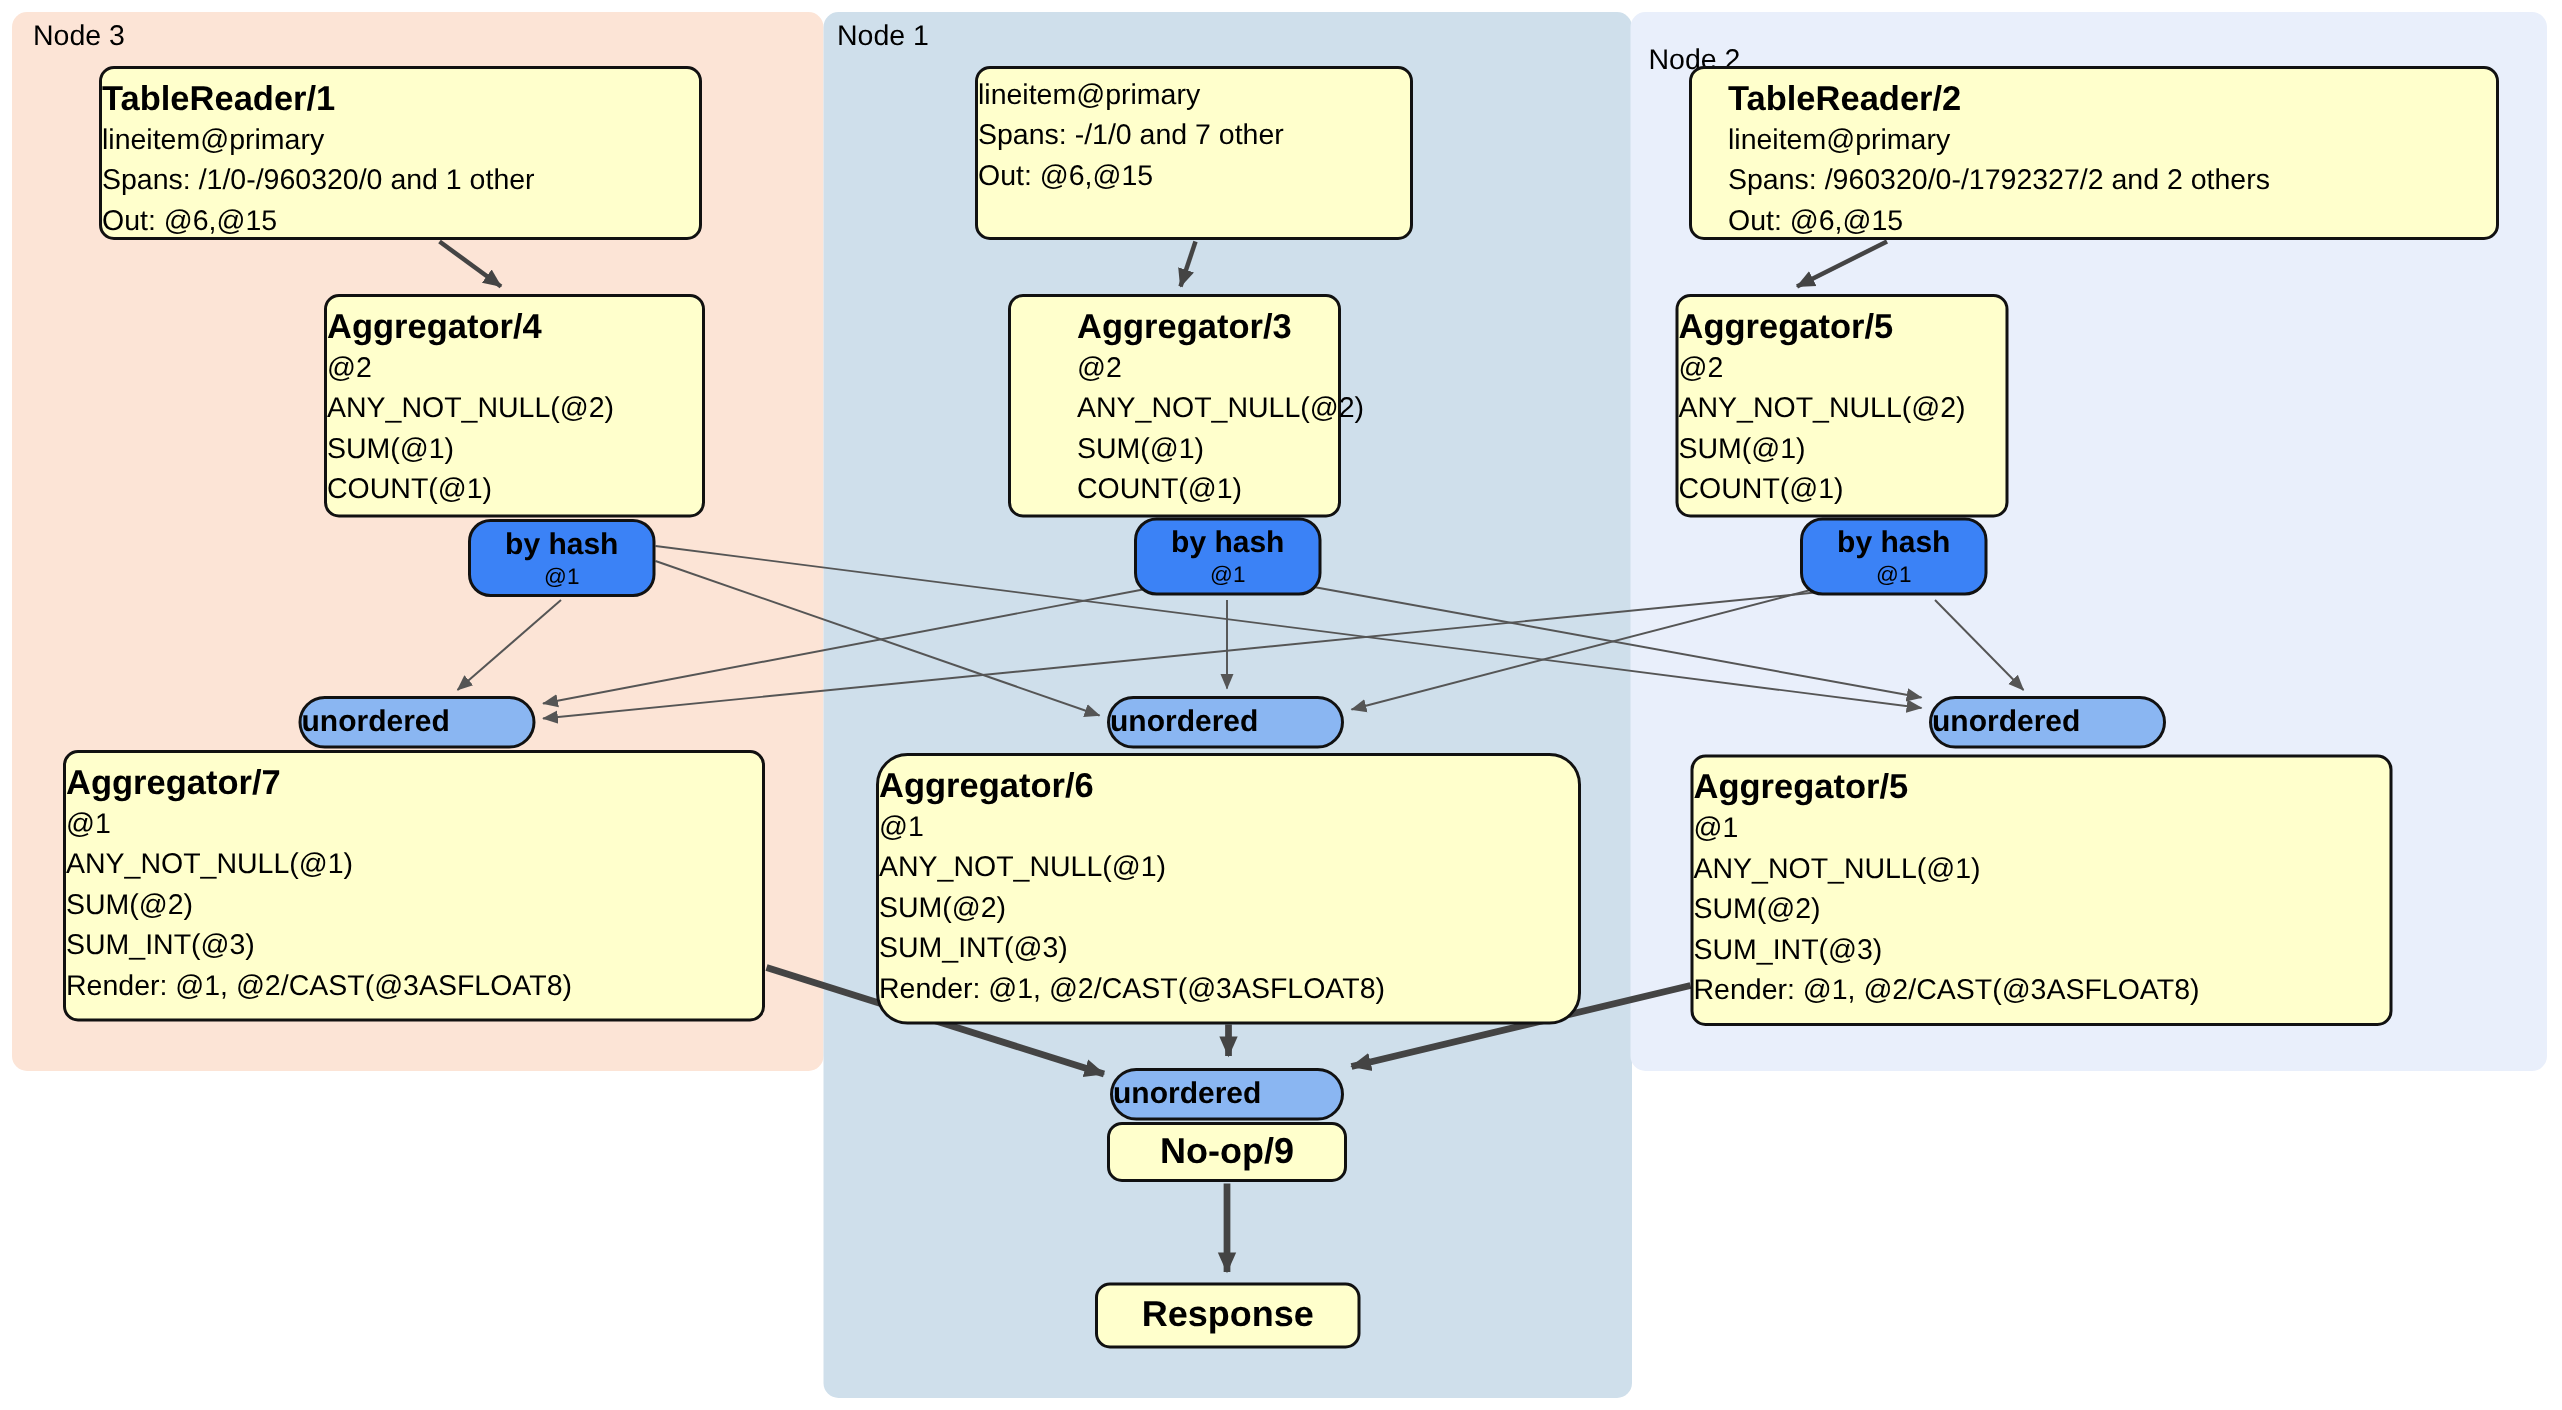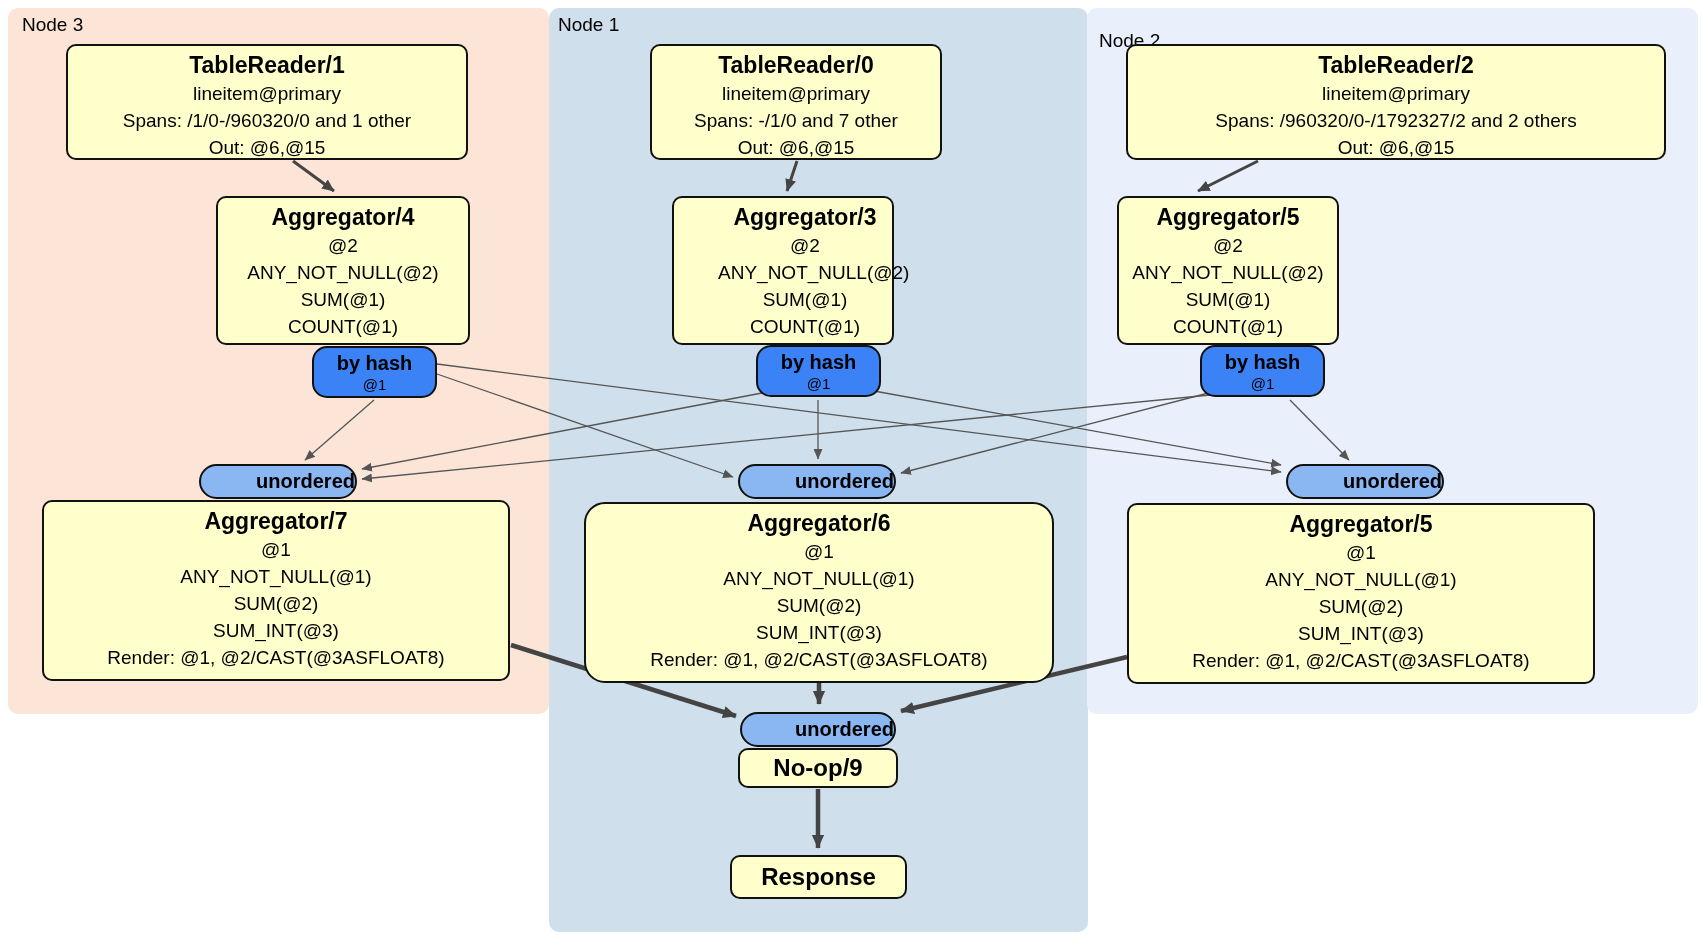--- a/index.html
+++ b/index.html
@@ -2,29 +2,29 @@
 <html><head>
 <meta charset="utf-8">
 <style>
   html,body{margin:0;padding:0;background:#ffffff;}
   .canvas{position:relative;width:1708px;height:940px;background:#ffffff;
           font-family:Liberation Sans, sans-serif;color:#000;overflow:hidden;}
   .region{position:absolute;border-radius:10px;z-index:0;}
   .region-label{position:absolute;font-size:19px;line-height:22px;color:#000;white-space:nowrap;}
   .edges{position:absolute;left:0;top:0;z-index:1;}
   .proc{position:absolute;background:#ffffcc;border:2px solid #111;border-radius:10px;
-        text-align:center;box-sizing:border-box;padding-top:4px;z-index:2;}
+        box-sizing:border-box;padding-top:4px;z-index:2;}
   .ptitle{font-weight:bold;font-size:23px;line-height:30px;white-space:nowrap;}
   .pline{font-size:19px;line-height:27px;white-space:nowrap;}
   .router{position:absolute;background:#3b82f6;border:2px solid #111;border-radius:15px;
           text-align:center;box-sizing:border-box;z-index:2;}
   .router-label{font-weight:bold;font-size:20px;line-height:26px;margin-top:2px;}
   .router-detail{font-size:15px;line-height:17px;}
   .sync{position:absolute;background:#8ab6f2;border:2px solid #111;border-radius:18px;
-        text-align:right;box-sizing:border-box;font-weight:bold;font-size:20px;line-height:31px;z-index:2;}
+        text-align:left;box-sizing:border-box;font-weight:bold;font-size:20px;line-height:31px;z-index:2;}
   .single{display:flex;align-items:center;justify-content:center;padding:0;}
   .single .ptitle{font-size:24px;}
 </style>
 </head>
 <body>
 
 <div class="canvas">
 
   <div class="region" style="left:8px;top:8px;width:541px;height:706px;background:#fce4d6;"></div>
   <div class="region" style="left:549px;top:8px;width:539px;height:924px;background:#cfdfeb;"></div>
@@ -89,21 +89,20 @@
   <div class="proc" style="left:42px;top:500px;width:468px;height:181px;">
     <div class="ptitle">Aggregator/7</div>
     <div class="pline">@1</div>
     <div class="pline">ANY_NOT_NULL(@1)</div>
     <div class="pline">SUM(@2)</div>
     <div class="pline">SUM_INT(@3)</div>
     <div class="pline">Render: @1, @2/CAST(@3ASFLOAT8)</div>
   </div>
 
   <div class="proc" style="left:650px;top:44px;width:292px;height:116px;">
-    <div class="ptitle">TableReader/0</div>
     <div class="pline">lineitem@primary</div>
     <div class="pline">Spans: -/1/0 and 7 other</div>
     <div class="pline">Out: @6,@15</div>
   </div>
   <div class="proc" style="left:672px;top:196px;width:222px;height:149px;padding-left:44px;">
     <div class="ptitle">Aggregator/3</div>
     <div class="pline">@2</div>
     <div class="pline">ANY_NOT_NULL(@2)</div>
     <div class="pline">SUM(@1)</div>
     <div class="pline">COUNT(@1)</div>
@@ -122,21 +121,21 @@
     <div class="pline">Render: @1, @2/CAST(@3ASFLOAT8)</div>
   </div>
   <div class="sync" style="left:740px;top:712px;width:156px;height:35px;">unordered</div>
   <div class="proc single" style="left:738px;top:748px;width:160px;height:40px;">
     <div class="ptitle">No-op/9</div>
   </div>
   <div class="proc single" style="left:730px;top:855px;width:177px;height:44px;">
     <div class="ptitle">Response</div>
   </div>
 
-  <div class="proc" style="left:1126px;top:44px;width:540px;height:116px;">
+  <div class="proc" style="left:1126px;top:44px;width:540px;height:116px;padding-left:24px;">
     <div class="ptitle">TableReader/2</div>
     <div class="pline">lineitem@primary</div>
     <div class="pline">Spans: /960320/0-/1792327/2 and 2 others</div>
     <div class="pline">Out: @6,@15</div>
   </div>
   <div class="proc" style="left:1117px;top:196px;width:222px;height:149px;">
     <div class="ptitle">Aggregator/5</div>
     <div class="pline">@2</div>
     <div class="pline">ANY_NOT_NULL(@2)</div>
     <div class="pline">SUM(@1)</div>

